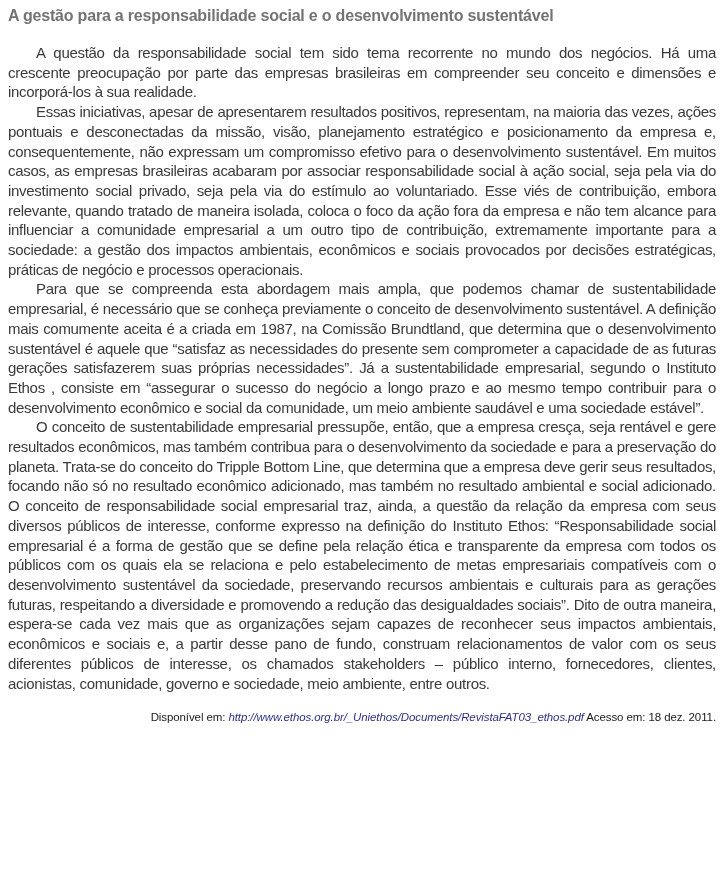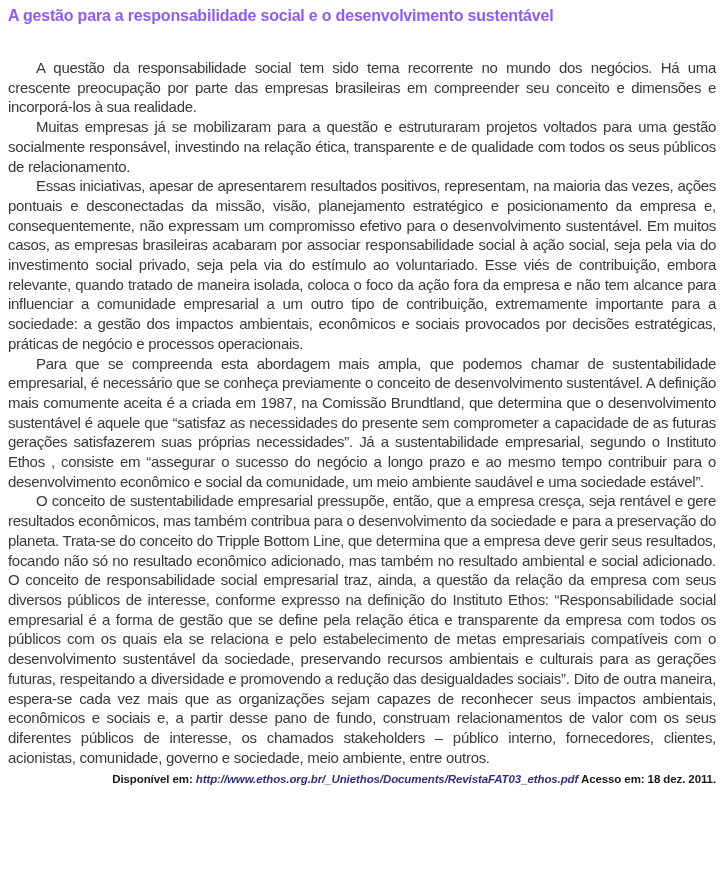--- a/index.html
+++ b/index.html
@@ -12,66 +12,64 @@
     width: 726px;
     height: 872px;
     padding: 6px 10px 4px 8px;
     background: #ffffff;
     font-family: "Liberation Sans", sans-serif;
     overflow: hidden;
   }
   .doc-title {
     font-size: 16px;
     font-weight: bold;
-    color: #8b5cf6;
+    color: #737373;
     letter-spacing: -0.2px;
     line-height: 20px;
     margin: 0;
   }
   .doc-authors {
     font-size: 15px;
     font-style: italic;
     color: #4d4d4d;
     line-height: 20px;
     margin-top: 6px;
   }
   .paragraphs {
-    margin-top: 32px;
+    margin-top: 17px;
   }
   .body-para {
     margin: 0;
     text-indent: 28px;
     text-align: justify;
     font-size: 15px;
     line-height: 19.7px;
     letter-spacing: -0.3px;
     color: #3a3a3a;
   }
   .italic {
   }
   .doc-footer {
-    margin-top: 5px;
+    margin-top: 17px;
     text-align: right;
     font-size: 11.5px;
     line-height: 14px;
     color: #1a1a1a;
     letter-spacing: -0.1px;
-    font-weight: bold;
   }
   .url {
     font-style: italic;
     color: var(--url-color, #2d3184);
   }
 </style>
 </head>
 <body>
 
 <div class="page">
   <div class="doc-title">A gestão para a responsabilidade social e o desenvolvimento sustentável</div>
   <div class="paragraphs">
       <p class="body-para"><span>A questão da responsabilidade social tem sido tema recorrente no mundo dos negócios. Há uma crescente preocupação por parte das empresas brasileiras em compreender seu conceito e dimensões e incorporá-los à sua realidade.</span></p>
-      <p class="body-para"><span>Muitas empresas já se mobilizaram para a questão e estruturaram projetos voltados para uma gestão socialmente responsável, investindo na relação ética, transparente e de qualidade com todos os seus públicos de relacionamento.</span></p>
       <p class="body-para"><span>Essas iniciativas, apesar de apresentarem resultados positivos, representam, na maioria das vezes, ações pontuais e desconectadas da missão, visão, planejamento estratégico e posicionamento da empresa e, consequentemente, não expressam um compromisso efetivo para o desenvolvimento sustentável. Em muitos casos, as empresas brasileiras acabaram por associar responsabilidade social à ação social, seja pela via do investimento social privado, seja pela via do estímulo ao voluntariado. Esse viés de contribuição, embora relevante, quando tratado de maneira isolada, coloca o foco da ação fora da empresa e não tem alcance para influenciar a comunidade empresarial a um outro tipo de contribuição, extremamente importante para a sociedade: a gestão dos impactos ambientais, econômicos e sociais provocados por decisões estratégicas, práticas de negócio e processos operacionais.</span></p>
       <p class="body-para"><span>Para que se compreenda esta abordagem mais ampla, que podemos chamar de sustentabilidade empresarial, é necessário que se conheça previamente o conceito de desenvolvimento sustentável. A definição mais comumente aceita é a criada em 1987, na Comissão Brundtland, que determina que o desenvolvimento sustentável é aquele que “satisfaz as necessidades do presente sem comprometer a capacidade de as futuras gerações satisfazerem suas próprias necessidades”. Já a sustentabilidade empresarial, segundo o Instituto Ethos , consiste em “assegurar o sucesso do negócio a longo prazo e ao mesmo tempo contribuir para o desenvolvimento econômico e social da comunidade, um meio ambiente saudável e uma sociedade estável”.</span></p>
       <p class="body-para"><span>O conceito de sustentabilidade empresarial pressupõe, então, que a empresa cresça, seja rentável e gere resultados econômicos, mas também contribua para o desenvolvimento da sociedade e para a preservação do planeta. Trata-se do conceito do Tripple Bottom Line, que determina que a empresa deve gerir seus resultados, focando não só no resultado econômico adicionado, mas também no resultado ambiental e social adicionado. O conceito de responsabilidade social empresarial traz, ainda, a questão da relação da empresa com seus diversos públicos de interesse, conforme expresso na definição do Instituto Ethos: “Responsabilidade social empresarial é a forma de gestão que se define pela relação ética e transparente da empresa com todos os públicos com os quais ela se relaciona e pelo estabelecimento de metas empresariais compatíveis com o desenvolvimento sustentável da sociedade, preservando recursos ambientais e culturais para as gerações futuras, respeitando a diversidade e promovendo a redução das desigualdades sociais”. Dito de outra maneira, espera-se cada vez mais que as organizações sejam capazes de reconhecer seus impactos ambientais, econômicos e sociais e, a partir desse pano de fundo, construam relacionamentos de valor com os seus diferentes públicos de interesse, os chamados </span><span class="italic">stakeholders</span><span> – público interno, fornecedores, clientes, acionistas, comunidade, governo e sociedade, meio ambiente, entre outros.</span></p>
     </div>
   <div class="doc-footer"><span>Disponível em: </span><span class="url">http://www.ethos.org.br/_Uniethos/Documents/RevistaFAT03_ethos.pdf</span><span> Acesso em: 18 dez. 2011.</span></div>
 </div>
 
 </body></html>

